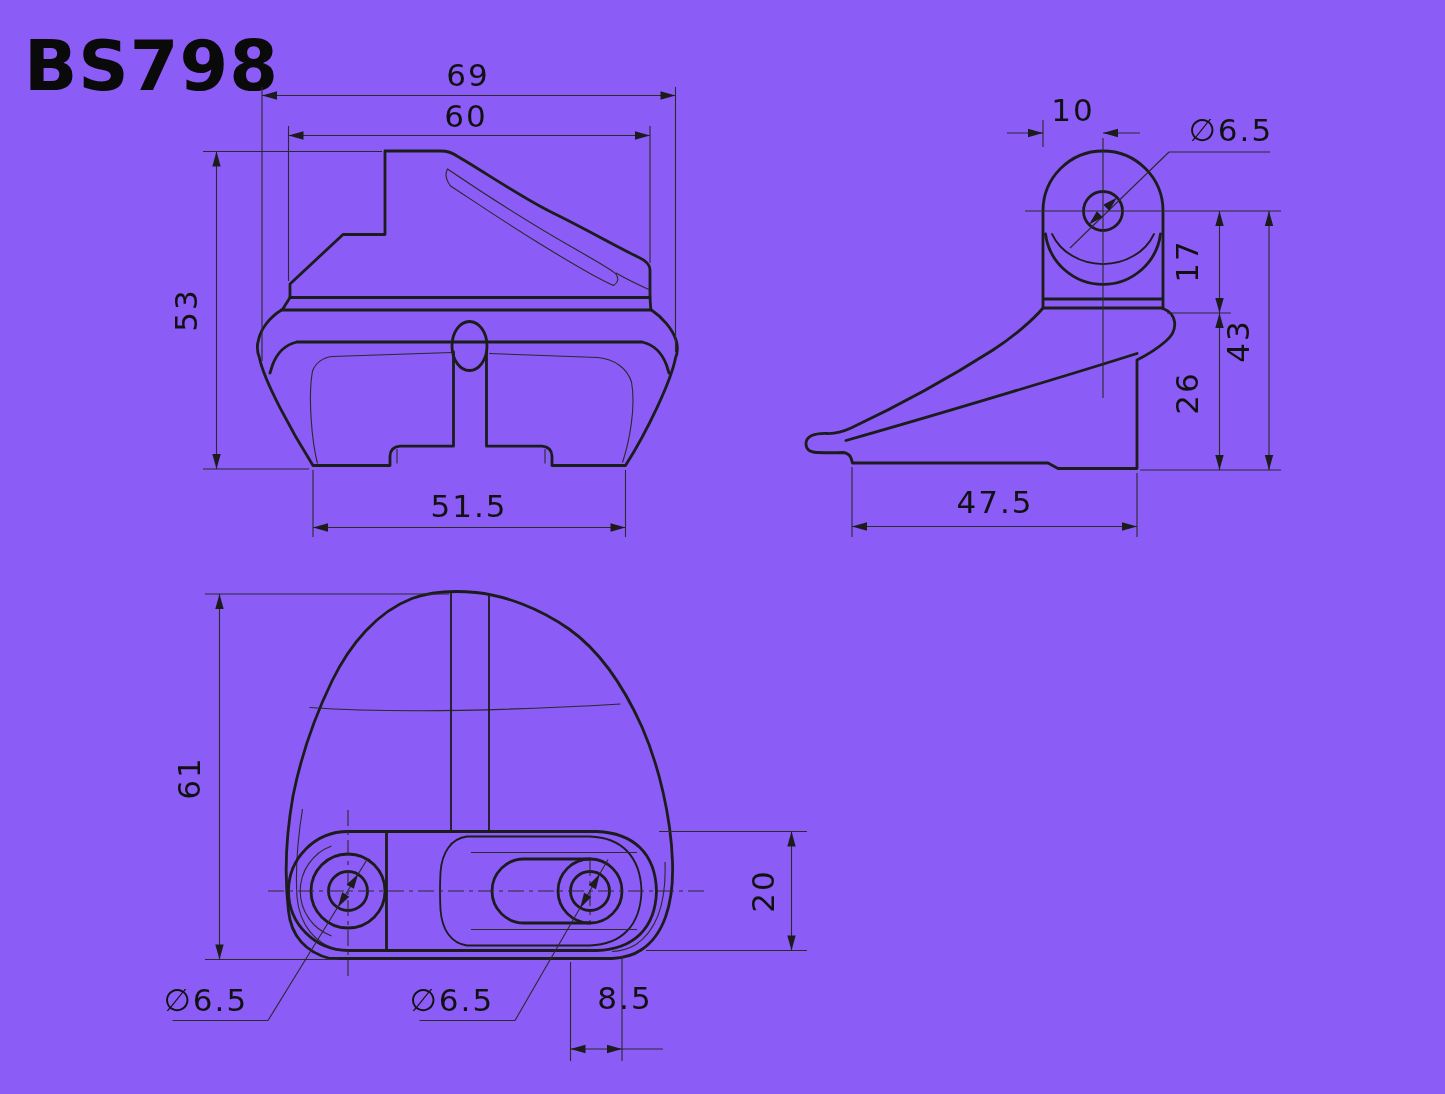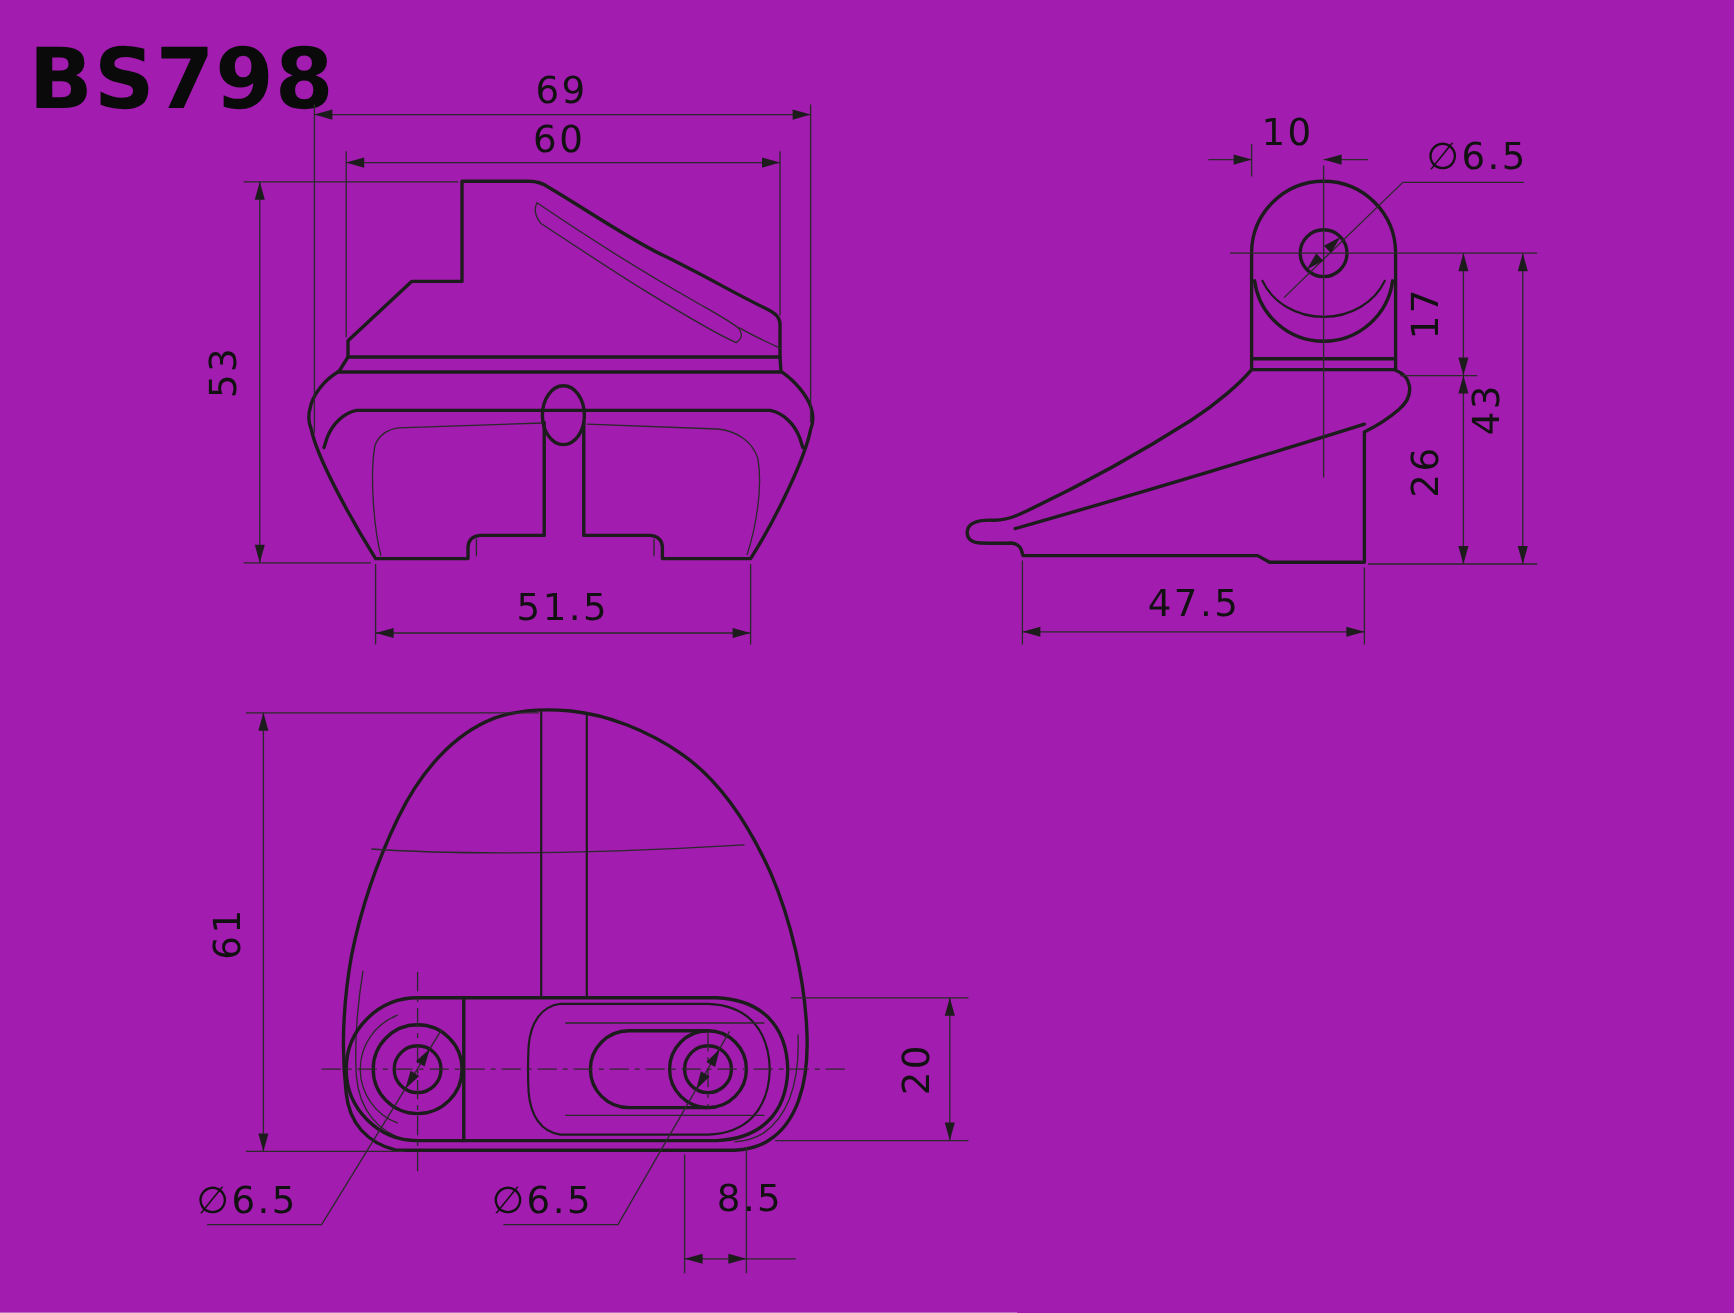--- a/index.html
+++ b/index.html
@@ -1,16 +1,16 @@
 <!DOCTYPE html>
 <html><head>
 <meta charset="utf-8">
 <style>
   html,body{margin:0;padding:0;background:#e8e8e8;}
-  .page{position:relative;width:1445px;height:1094px;background:#a21caf;overflow:hidden;
+  .page{position:relative;width:1445px;height:1094px;background:#8b5cf6;overflow:hidden;
         font-family:"DejaVu Sans","Liberation Sans",sans-serif;}
   svg{display:block}
   .thick{fill:none;stroke:#1c1c1c;stroke-width:2.8;stroke-linecap:round;stroke-linejoin:round}
   .med{fill:none;stroke:#1c1c1c;stroke-width:1.8;stroke-linecap:round;stroke-linejoin:round}
   .thin{fill:none;stroke:#2a2a2a;stroke-width:1.1;stroke-linecap:butt}
   .cl{fill:none;stroke:#2a2a2a;stroke-width:1.1;stroke-dasharray:16 5 4 5}
   .dim{font-size:31px;fill:#111;letter-spacing:2px;text-anchor:middle}
   .title{font-size:70px;font-weight:bold;fill:#0a0a0a;letter-spacing:1px}
   .ah{fill:#1c1c1c;stroke:none}
 </style>

